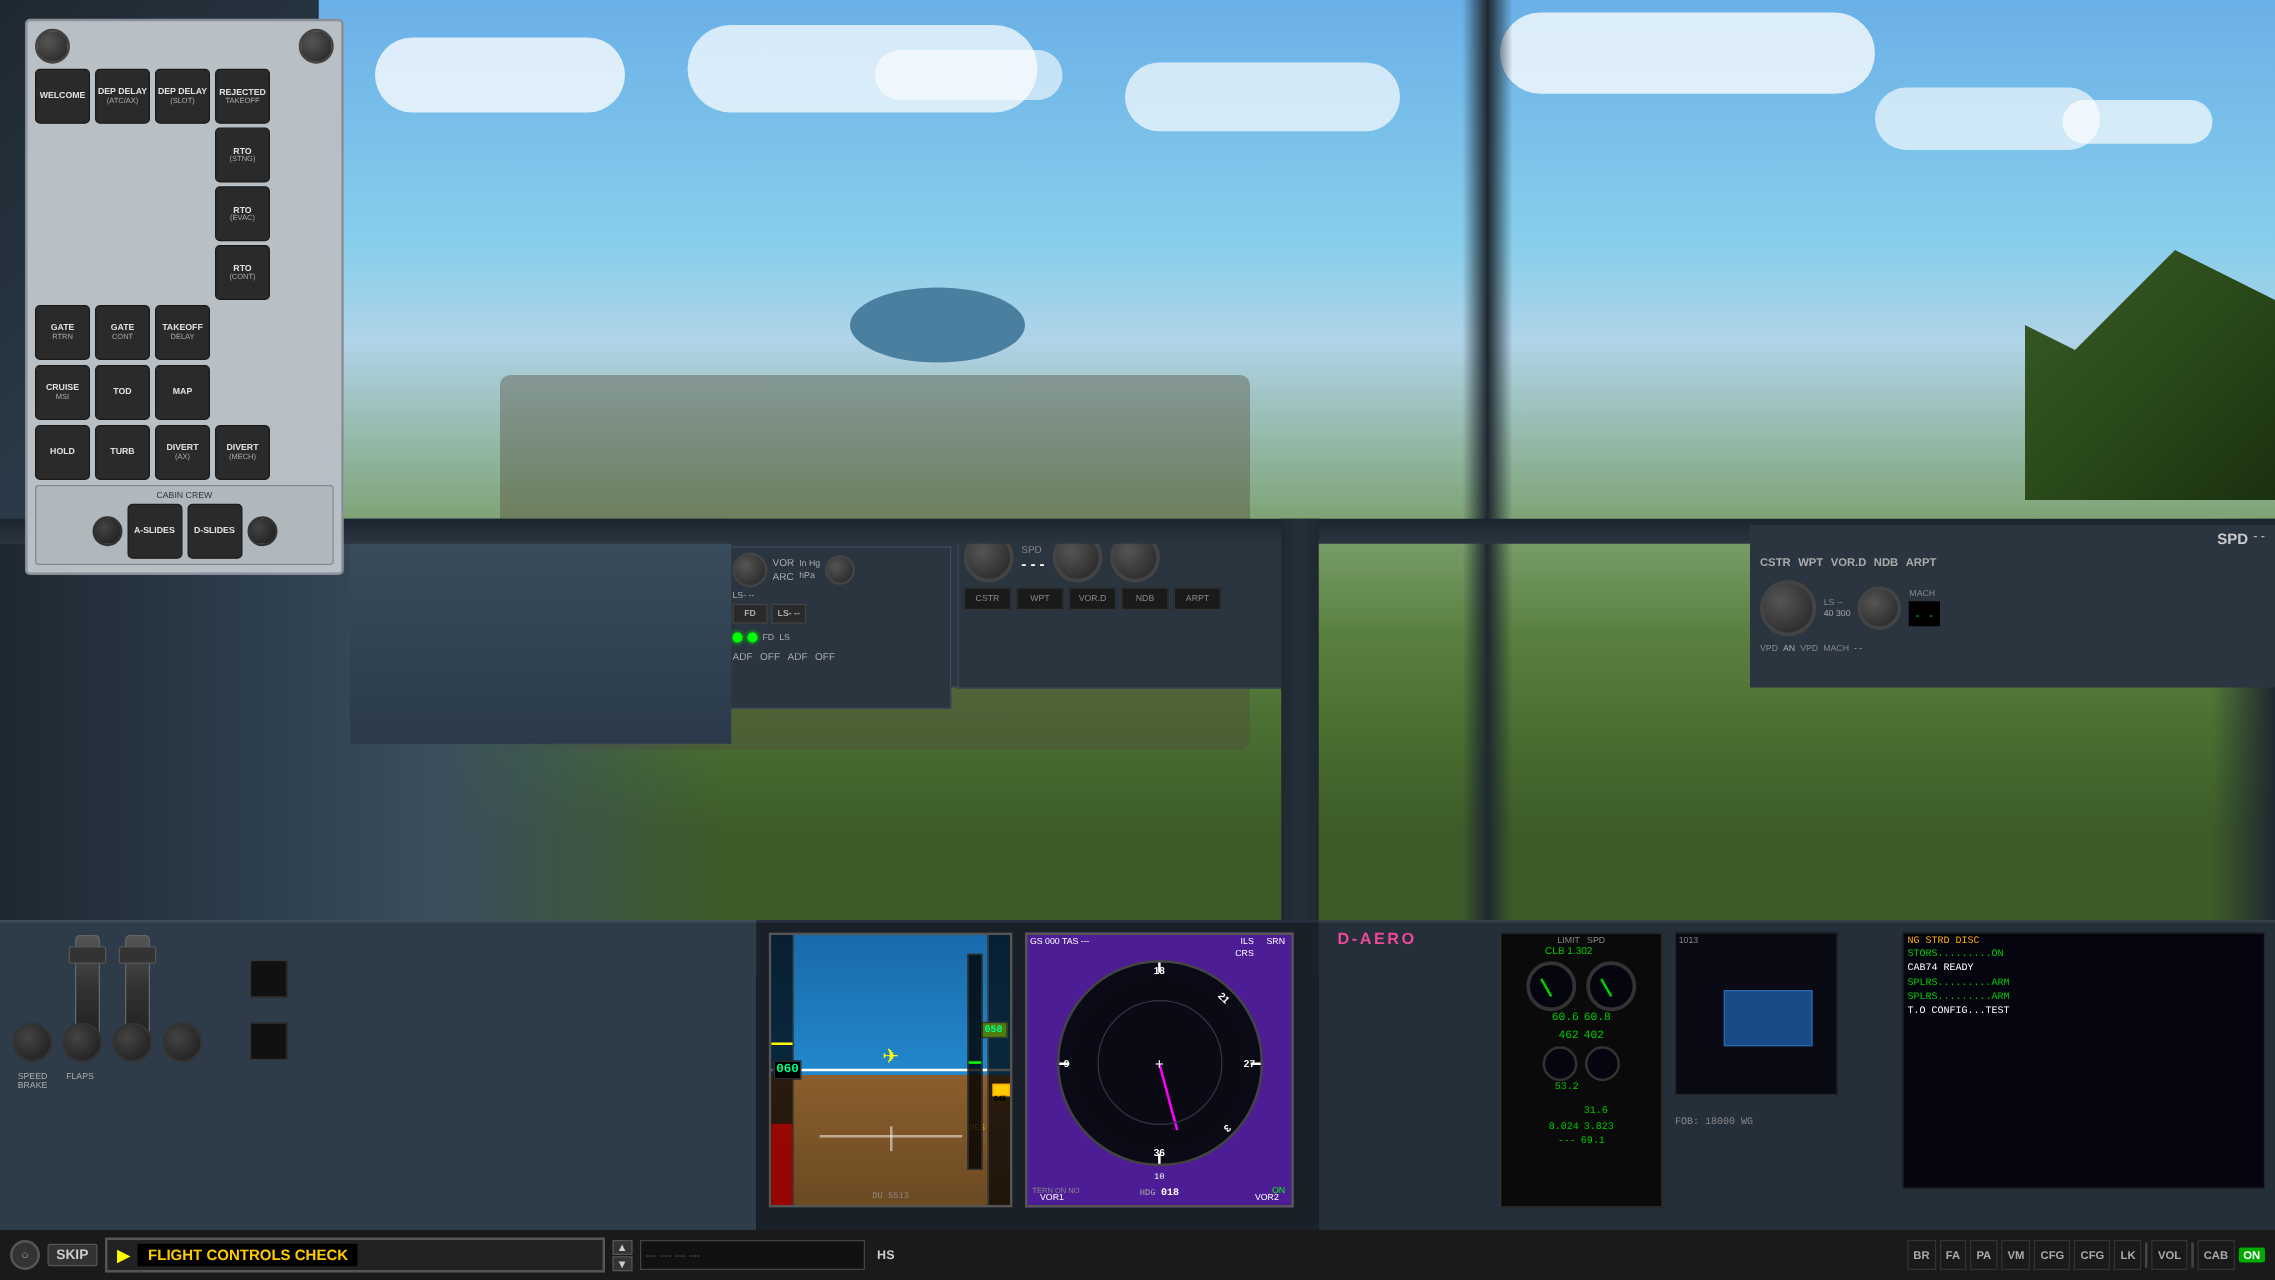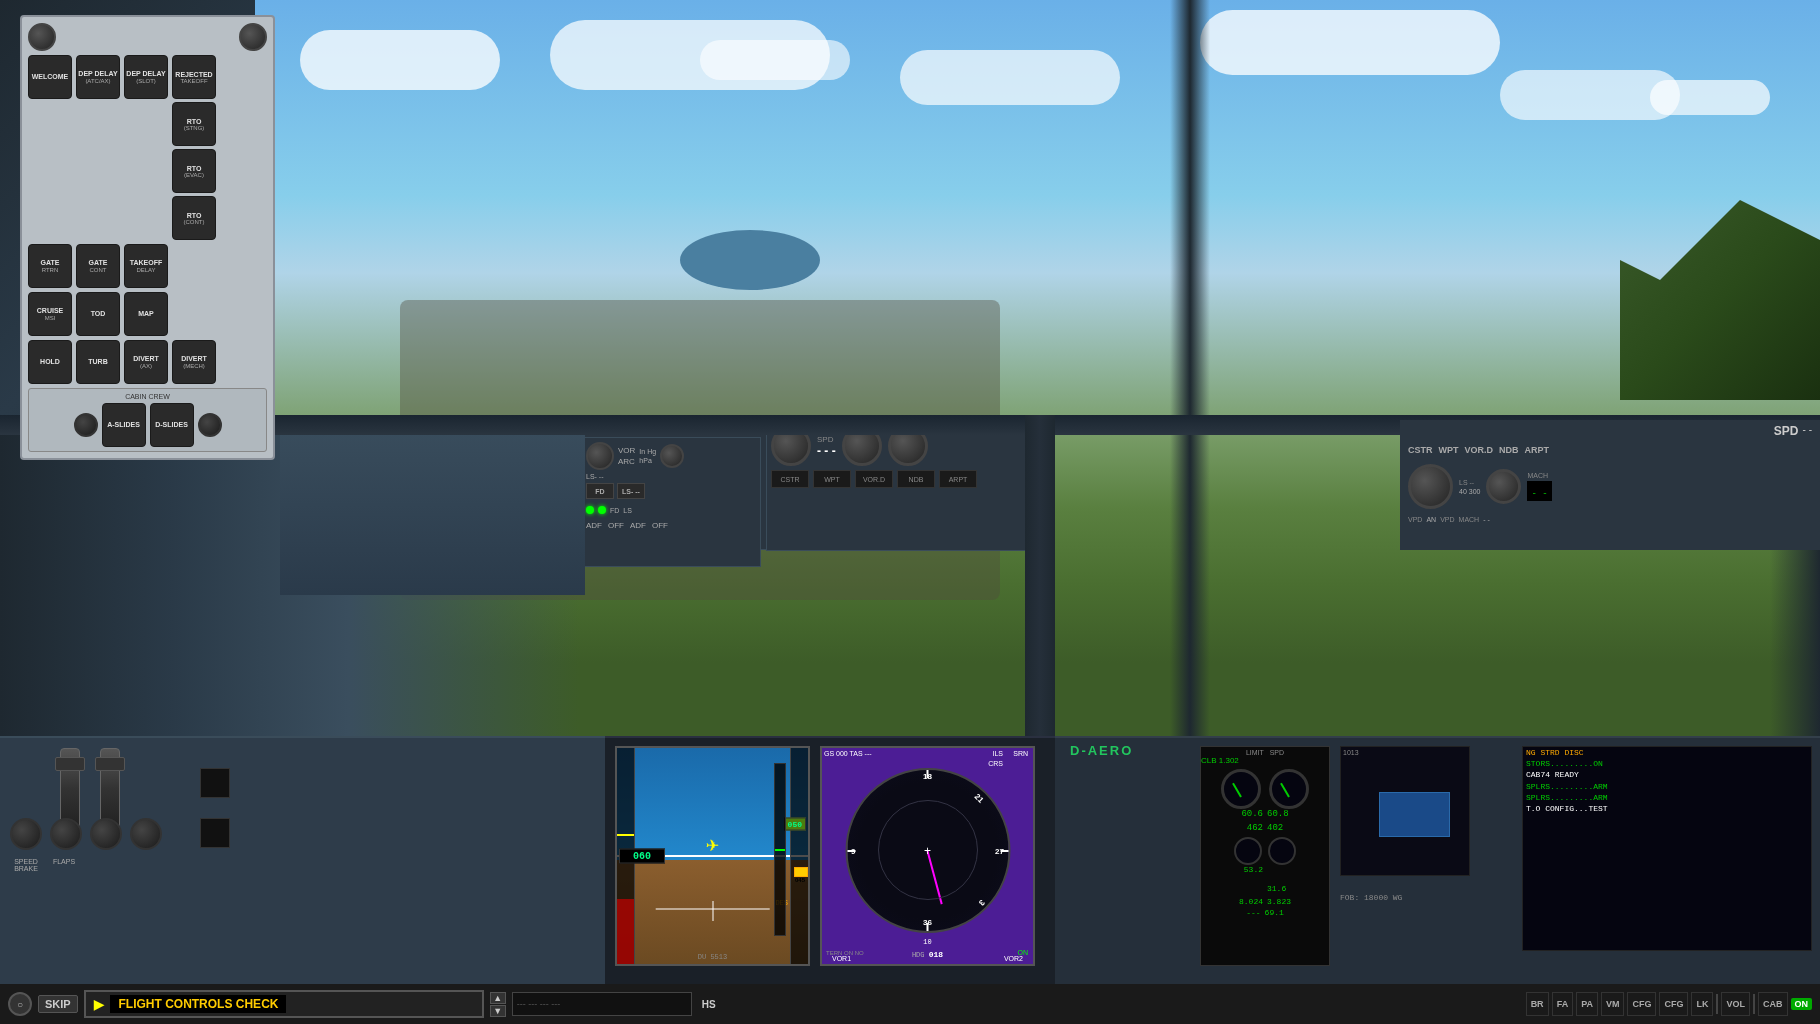--- a/index.html
+++ b/index.html
@@ -749,21 +749,21 @@
     .spd-readout {
       position: absolute;
       left: 2px;
       top: 50%;
       transform: translateY(-50%);
       background: #000;
       color: #00ff88;
       font-family: 'Courier New', monospace;
       font-size: 10px;
       font-weight: bold;
-      padding: 1px 13px;
+      padding: 1px 1px;
       border: 1px solid #333;
     }
   </style>
 </head>
 <body>
 
 <div id="main-container">
 
   <div id="flight-view">
 
@@ -1006,29 +1006,29 @@
           <div style="position:absolute;top:50%;right:2px;width:8px;height:2px;background:#fff;transform:translateY(-50%);"></div>
         </div>
 
         <div style="position:absolute;top:20px;left:50%;transform:translateX(-50%);width:100px;height:100px;border:1px solid #334;border-radius:50%;margin-top:32px;"></div>
       </div>
 
     </div>
 
     <div id="right-instruments">
 
-      <div style="position:absolute;top:5px;left:15px;color:#22c55e;font-size:13px;font-weight:bold;letter-spacing:2px;">D-AERO</div>
+      <div style="position:absolute;top:5px;left:15px;color:#ec4899;font-size:13px;font-weight:bold;letter-spacing:2px;">D-AERO</div>
 
       <div id="ecam-display" style="position:absolute;left:145px;top:8px;width:130px;height:220px;">
 
         <div style="color:#888;font-size:7px;text-align:center;padding-top:2px;">
           <span>LIMIT</span>
           <span style="margin-left:4px;">SPD</span>
         </div>
-        <div style="color:#00cc00;font-size:8px;text-align:left;padding-right:20px;">CLB 1.302</div>
+        <div style="color:#00cc00;font-size:8px;text-align:center;padding-right:20px;">CLB 1.302</div>
 
         <div style="display:flex;gap:8px;justify-content:center;margin-top:4px;">
           <div style="width:40px;height:40px;border-radius:50%;border:3px solid #333;background:#050510;position:relative;">
             <div style="position:absolute;top:50%;left:50%;transform:translate(-50%,-50%) rotate(-30deg);width:2px;height:16px;background:#00cc00;transform-origin:bottom center;"></div>
           </div>
           <div style="width:40px;height:40px;border-radius:50%;border:3px solid #333;background:#050510;position:relative;">
             <div style="position:absolute;top:50%;left:50%;transform:translate(-50%,-50%) rotate(-30deg);width:2px;height:16px;background:#00cc00;transform-origin:bottom center;"></div>
           </div>
         </div>
 

